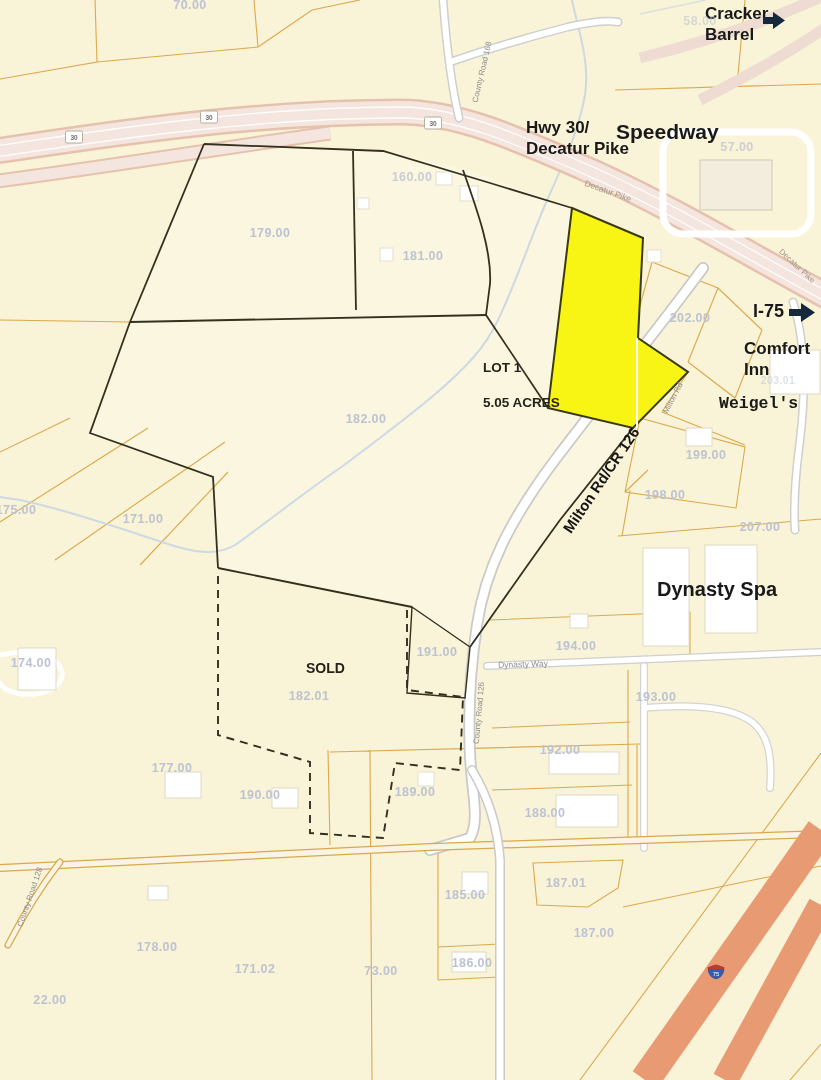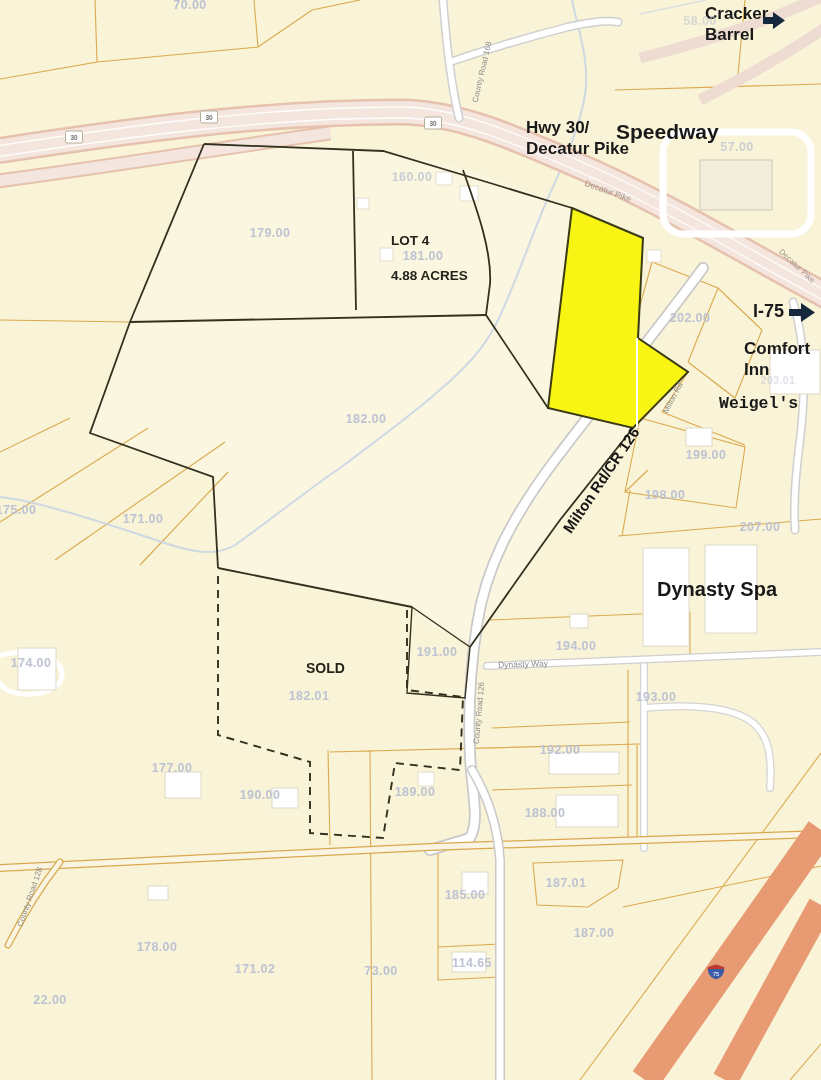--- a/index.html
+++ b/index.html
@@ -134,23 +134,23 @@
   <div class="lm" style="left:753px;top:300px;font-size:18px;">I-75</div>
   <svg class="arrow" style="left:789px;top:303px;" width="26" height="19" viewBox="0 0 26 19">
     <path d="M0,6 h12 v-6 l14,9.5 l-14,9.5 v-6 h-12 z" fill="#16283c"></path>
   </svg>
 
   <div class="lm" style="left:744px;top:338px;font-size:17px;">Comfort
 Inn</div>
   <div class="lm" style="left:719px;top:394px;font-size:16.5px;font-family:Liberation Mono, monospace;">Weigel's</div>
   <div class="lm" style="left:657px;top:577px;font-size:20px;">Dynasty Spa</div>
 
-  <div class="lot" style="left:391px;top:214px;">
-    <span style="display:block">LOT 4</span>
-    <span style="display:block">4.88 ACRES</span>
+  <div class="lot" style="left:483px;top:341px;">
+    <span style="display:block">LOT 1</span>
+    <span style="display:block">5.05 ACRES</span>
   </div>
   <div class="lot" style="left:306px;top:659px;font-size:14px;">SOLD</div>
 
   <div class="rd" style="left:482px;top:72px;transform:translate(-50%,-50%) rotate(-77deg);font-size:8px;">County Road 168</div>
   <div class="rd" style="left:608px;top:191px;transform:translate(-50%,-50%) rotate(20deg);color:#a39588;">Decatur Pike</div>
   <div class="rd" style="left:797px;top:266px;transform:translate(-50%,-50%) rotate(43deg);color:#a39588;font-size:8px;">Decatur Pike</div>
   <div class="rd big" style="left:601px;top:480px;transform:translate(-50%,-50%) rotate(-56deg);">Milton Rd/CR 126</div>
   <div class="rd" style="left:673px;top:398px;transform:translate(-50%,-50%) rotate(-62deg);font-size:8px;">Milton Rd</div>
   <div class="rd" style="left:479px;top:713px;transform:translate(-50%,-50%) rotate(-85deg);font-size:8px;">County Road 126</div>
   <div class="rd" style="left:523px;top:664px;transform:translate(-50%,-50%) rotate(-2deg);">Dynasty Way</div>
@@ -186,19 +186,19 @@
   <div class="pn" style="left:656px;top:697px;">193.00</div>
   <div class="pn" style="left:309px;top:696px;">182.01</div>
   <div class="pn" style="left:560px;top:750px;">192.00</div>
   <div class="pn" style="left:172px;top:768px;">177.00</div>
   <div class="pn" style="left:260px;top:795px;">190.00</div>
   <div class="pn" style="left:415px;top:792px;">189.00</div>
   <div class="pn" style="left:545px;top:813px;">188.00</div>
   <div class="pn" style="left:465px;top:895px;">185.00</div>
   <div class="pn" style="left:566px;top:883px;text-align:right;">187.01</div>
   <div class="pn" style="left:594px;top:933px;">187.00</div>
-  <div class="pn" style="left:472px;top:963px;">114.65</div>
+  <div class="pn" style="left:472px;top:963px;">186.00</div>
   <div class="pn" style="left:157px;top:947px;">178.00</div>
   <div class="pn" style="left:255px;top:969px;">171.02</div>
   <div class="pn" style="left:381px;top:971px;">73.00</div>
   <div class="pn" style="left:50px;top:1000px;">22.00</div>
 
 </div>
 
 </body></html>

